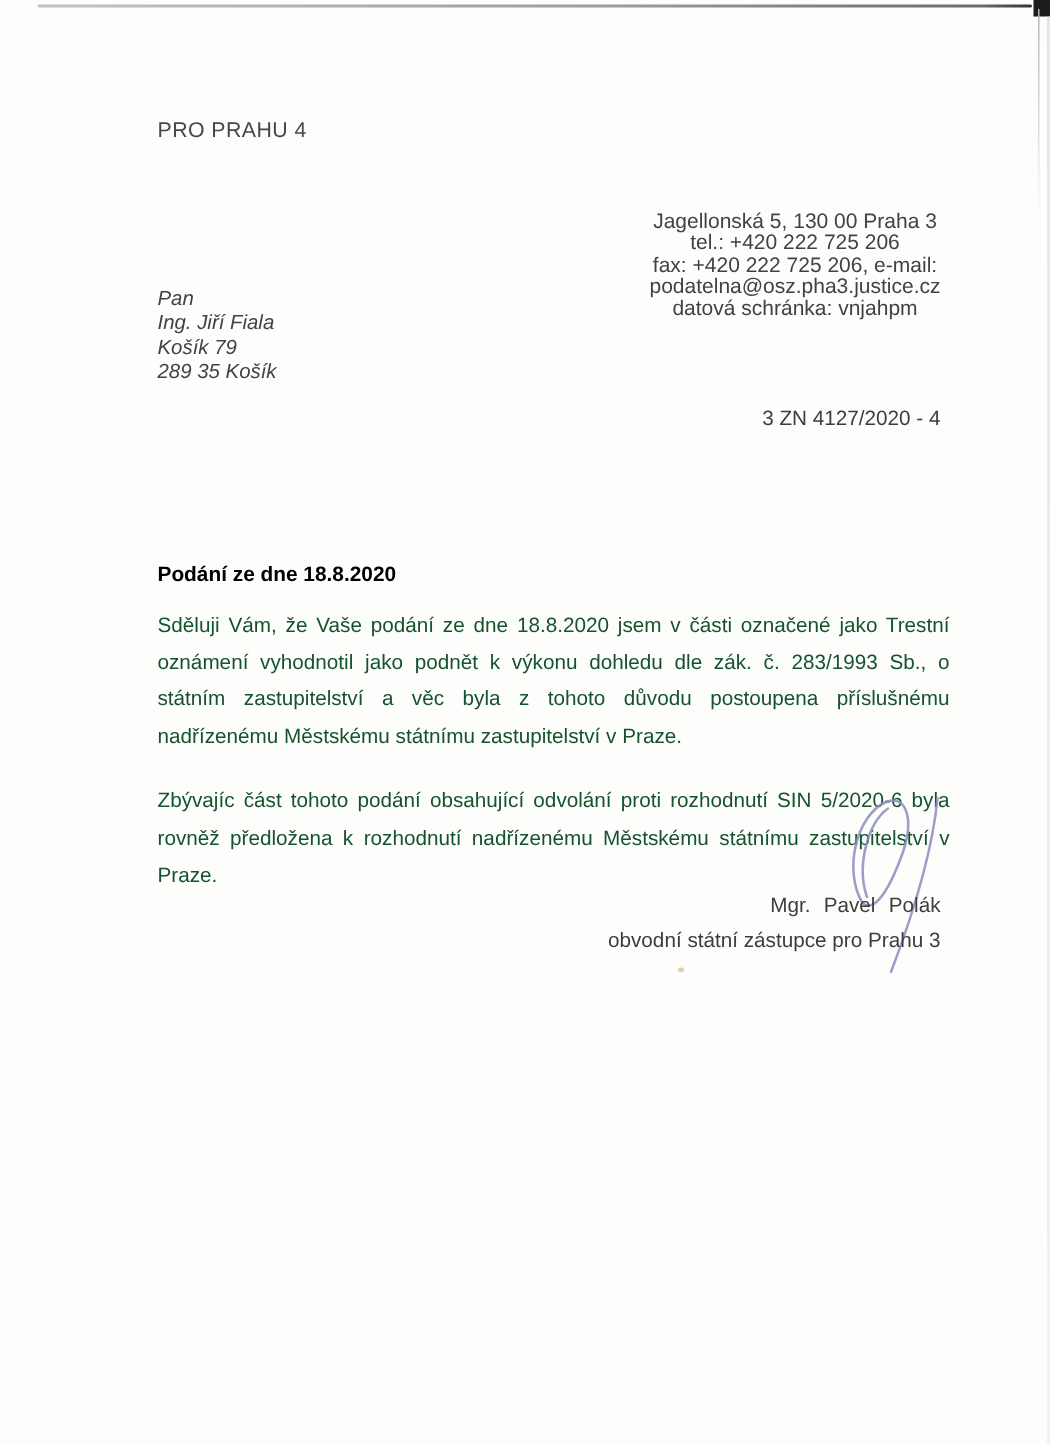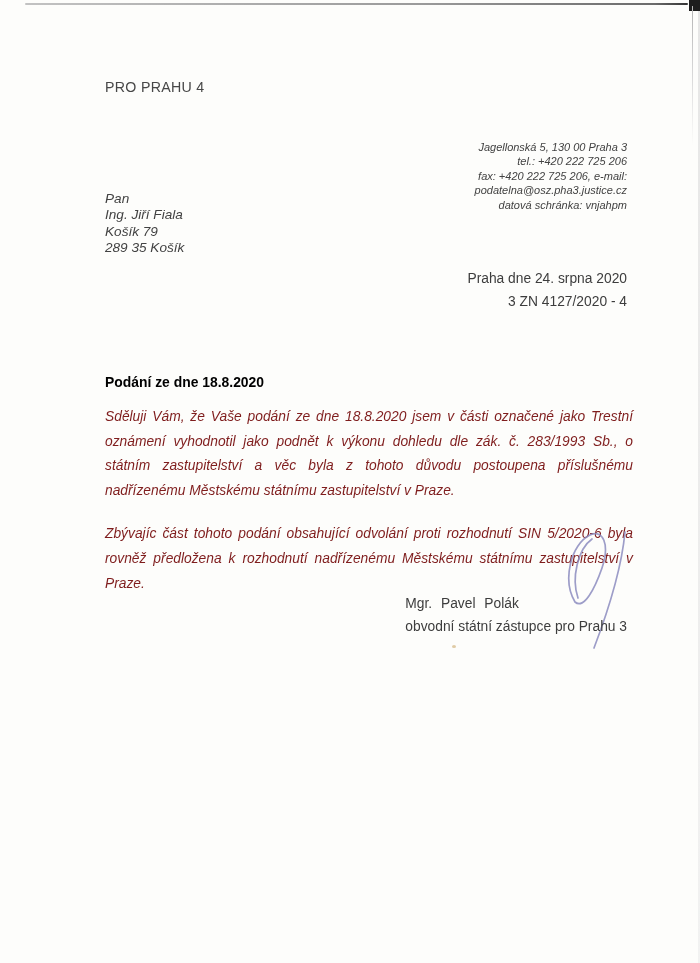--- a/index.html
+++ b/index.html
@@ -31,47 +31,46 @@
     opacity: .7;
   }
 
   .sender {
     position: absolute; left: 105px; top: 78px;
     font-size: 14.2px; line-height: 18.5px; letter-spacing: .3px; color: #474747;
     white-space: nowrap;
   }
   .contact {
     position: absolute; right: 73px; top: 140px;
-    text-align: right; font-size: 11px; line-height: 14.4px; color: #424242;
+    text-align: center; font-size: 14px; line-height: 14.4px; color: #424242;
     white-space: nowrap;
-    font-style: italic;
   }
   .recipient {
     position: absolute; left: 105px; top: 191px;
     font-size: 13.6px; line-height: 16.4px; color: #424242;
     white-space: nowrap;
     font-style: italic;
   }
   .dateblock {
     position: absolute; right: 73px; top: 268px;
     text-align: right; font-size: 13.8px; line-height: 22.5px; color: #3d3d3d;
     white-space: nowrap;
   }
   .subject {
     position: absolute; left: 105px; top: 374px;
     font-weight: bold; font-size: 13.9px; color: #000000;
   }
   .body-text {
     position: absolute; left: 105px; top: 405px; width: 528px;
-    font-size: 13.8px; line-height: 24.6px; text-align: justify; color: #7f1d1d; font-style: italic;
+    font-size: 13.8px; line-height: 24.6px; text-align: justify; color: #14532d;
   }
   .body-text p { margin: 0 0 19px 0; }
   .signature-block {
     position: absolute; right: 73px; top: 592px;
-    font-size: 13.8px; line-height: 23px; color: #3d3d3d;
+    text-align: right; font-size: 13.8px; line-height: 23px; color: #3d3d3d;
     white-space: nowrap;
   }
   .signature-block .sig-name { word-spacing: 5px; }
   .signature-svg {
     position: absolute; left: 545px; top: 518px; width: 110px; height: 150px;
     pointer-events: none;
   }
   .ink-speck {
     position: absolute; left: 452px; top: 645px; width: 4px; height: 3px;
     background: #c9a35f; border-radius: 50%; opacity: .55;
@@ -100,21 +99,20 @@
   </div>
 
   <div class="recipient">
     <div>Pan</div>
     <div>Ing. Jiří Fiala</div>
     <div>Košík 79</div>
     <div>289 35 Košík</div>
   </div>
 
   <div class="dateblock">
-    <div>Praha dne 24. srpna 2020</div>
     <div>3 ZN 4127/2020 - 4</div>
   </div>
 
   <div class="subject">Podání ze dne 18.8.2020</div>
 
   <div class="body-text">
     <p>Sděluji Vám, že Vaše podání ze dne 18.8.2020 jsem v části označené jako Trestní oznámení vyhodnotil jako podnět k výkonu dohledu dle zák. č. 283/1993 Sb., o státním zastupitelství a věc byla z tohoto důvodu postoupena příslušnému nadřízenému Městskému státnímu zastupitelství v Praze.</p>
     <p>Zbývajíc část tohoto podání obsahující odvolání proti rozhodnutí SIN 5/2020-6 byla rovněž předložena k rozhodnutí nadřízenému Městskému státnímu zastupitelství v Praze.</p>
   </div>
 

